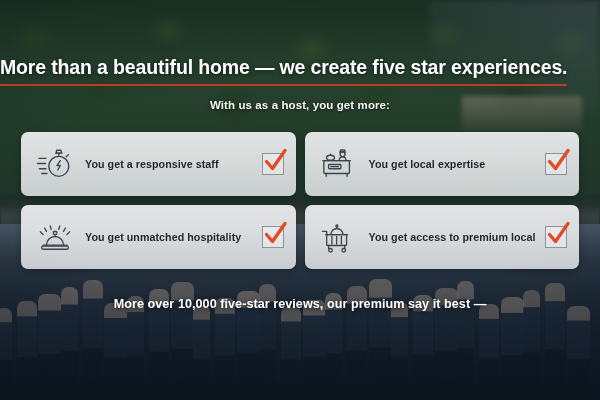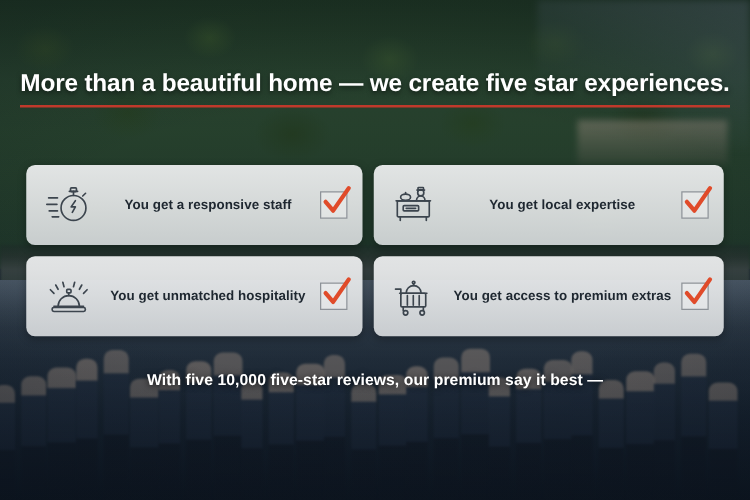--- a/index.html
+++ b/index.html
@@ -68,21 +68,21 @@
   .bg-vignette {
     position:absolute; inset:0;
     background:
       radial-gradient(ellipse 150% 90% at 50% 48%, rgba(10,20,30,0) 30%, rgba(8,16,26,.45) 82%, rgba(6,12,20,.68) 100%),
       linear-gradient(180deg, rgba(12,24,20,.42) 0%, rgba(12,24,22,.30) 26%, rgba(14,24,34,.34) 58%, rgba(10,18,28,.52) 100%);
   }
 
   
   .content { position:relative; z-index:3; width:600px; height:400px; }
 
-  .headline-wrap { position:absolute; left:0; top:56px; width:600px; text-align:center; }
+  .headline-wrap { position:absolute; left:0; top:56px; width:600px; }
   .headline {
     display:inline-block;
     font-size:19.5px; font-weight:700; color:#ffffff;
     letter-spacing:-0.15px; line-height:1.18;
     text-shadow:0 1px 4px rgba(0,0,0,.55);
     padding-bottom:5px;
     border-bottom:2.5px solid #c0392b;
   }
 
   .subhead {
@@ -94,21 +94,20 @@
   .cards {
     position:absolute; left:21px; top:132px; width:558px;
     display:grid; grid-template-columns:1fr 1fr; gap:9px 9px;
   }
   .card {
     height:64px; border-radius:7px;
     background:linear-gradient(180deg, rgba(240,241,242,.93) 0%, rgba(231,233,234,.90) 55%, rgba(223,226,228,.88) 100%);
     display:flex; align-items:center;
     padding:0 12px 0 14px;
     box-shadow:0 2px 7px rgba(0,0,0,.30);
-    text-align:center;
   }
   .card-icon { width:40px; height:38px; flex:0 0 40px; display:flex; align-items:center; justify-content:center; }
   .card-icon svg { width:38px; height:36px; display:block; }
   .card-label {
     flex:1 1 auto; padding:0 8px 0 10px;
     font-size:10.7px; font-weight:600; color:#1e2730; letter-spacing:.05px;
     white-space:nowrap;
   }
   .checkbox { position:relative; width:22px; height:22px; flex:0 0 22px; }
   .checkbox .box {
@@ -166,20 +165,21 @@
   </div>
   <div class="bg-vignette"></div>
 </div>
 
 <div class="content">
 
   <div class="headline-wrap">
     <span class="headline">More than a beautiful home — we create five star experiences.</span>
   </div>
 
+  <div class="subhead">With us as a host, you get more:</div>
 
   <div class="cards" id="cards">
       <div class="card">
         <div class="card-icon">
           <svg viewBox="0 0 40 38">
             <g fill="none" stroke="#3c454e" stroke-width="1.4" stroke-linecap="round" stroke-linejoin="round">
               <circle cx="24" cy="21.5" r="10.5"></circle>
               <path d="M20.5 7.5h7"></path>
               <path d="M24 7.5v3.5"></path>
               <rect x="21.5" y="4.5" width="5" height="3.2" rx="0.8"></rect>
@@ -257,24 +257,24 @@
               <path d="M26 28v3.2"></path>
               <circle cx="11" cy="33" r="1.9"></circle>
               <circle cx="25" cy="33" r="1.9"></circle>
               <path d="M11.5 16.3c0-3.5 2.8-6.3 6.3-6.3s6.3 2.8 6.3 6.3"></path>
               <path d="M17.8 10v-1.6"></path>
               <circle cx="17.8" cy="7.4" r="1.1"></circle>
               <path d="M2.5 13h4.5v4"></path>
             </g>
           </svg>
         </div>
-        <div class="card-label">You get access to premium extras</div>
+        <div class="card-label">You get access to premium local</div>
         <div class="checkbox"><span class="box"></span><span><svg viewBox="0 0 28 28">
               <path d="M5.5 14.5 L11.5 21.5 L24 3.5" fill="none" stroke="#e04b2a" stroke-width="3.4" stroke-linecap="round" stroke-linejoin="round"></path>
             </svg></span></div>
       </div>
     </div>
 
   <div class="footer">
-    <span class="footer-line"><span>With five </span><b>10,000</b><span> five-star reviews, our premium say it best —</span></span>
+    <span class="footer-line"><span>More over </span><b>10,000</b><span> five-star reviews, our premium say it best —</span></span>
   </div>
 
 </div>
 
 </body></html>

